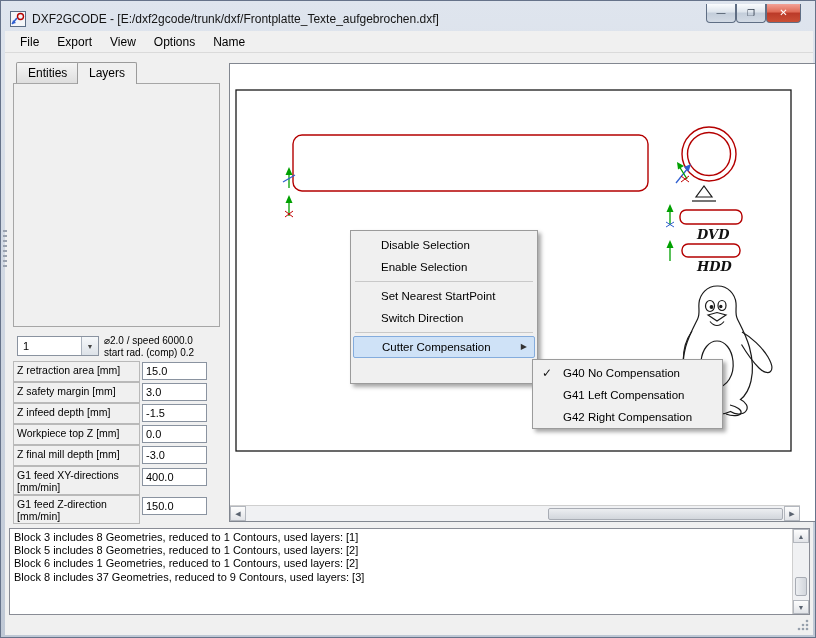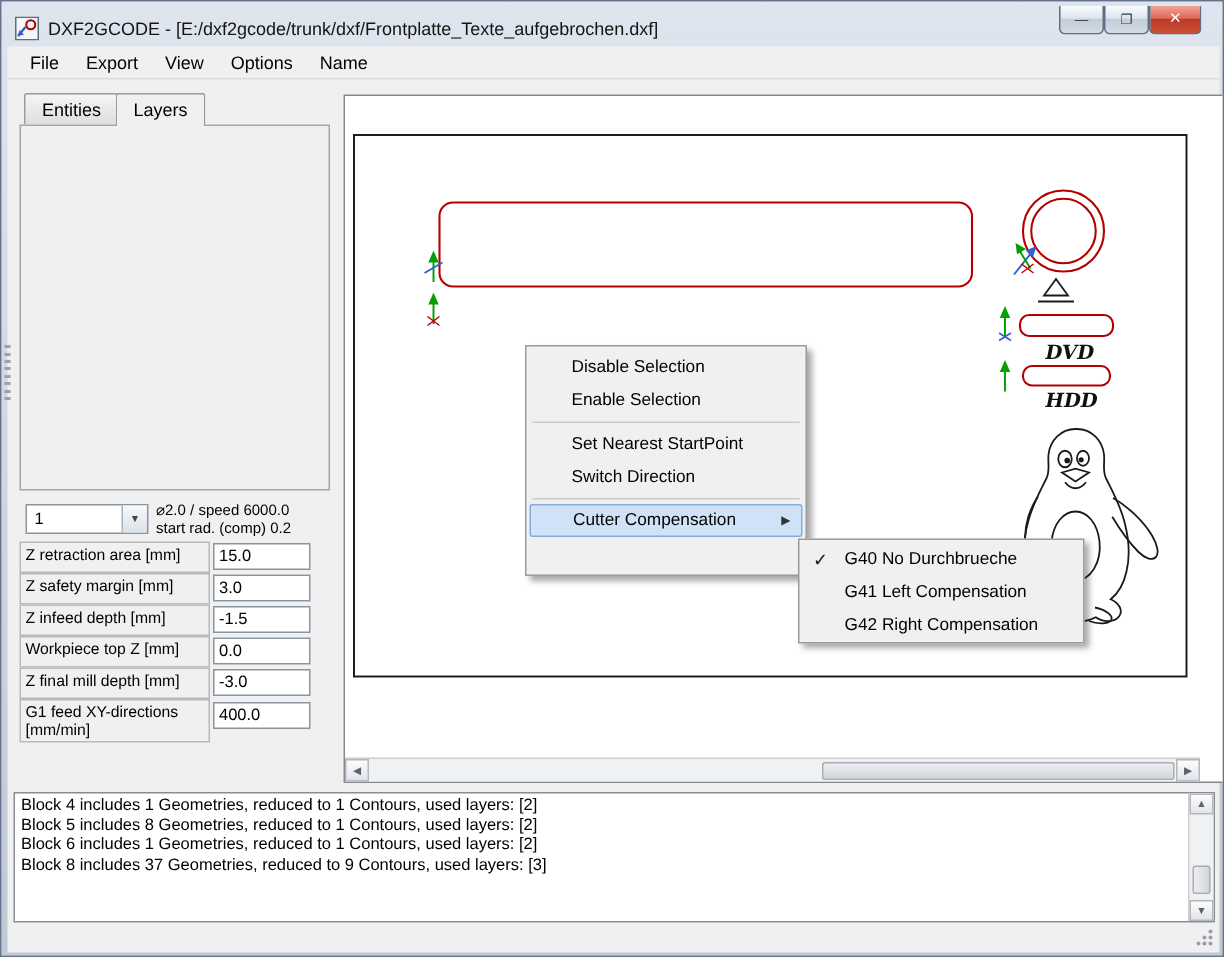--- a/index.html
+++ b/index.html
@@ -397,20 +397,24 @@
     <input class="pinput" value="0.0" style="">
   </div>
   <div class="prow" style="top:444px;height:21px">
     <div class="plabel">Z final mill depth [mm]</div>
     <input class="pinput" value="-3.0" style="">
   </div>
   <div class="prow" style="top:465px;height:29px">
     <div class="plabel">G1 feed XY-directions [mm/min]</div>
     <input class="pinput" style="top: 2px;" value="400.0">
   </div>
+  <div class="prow" style="top:494px;height:29px">
+    <div class="plabel">G1 feed Z-direction [mm/min]</div>
+    <input class="pinput" style="top: 2px;" value="150.0">
+  </div>
 
   <div class="canvas">
     <svg class="draw" width="570" height="441" viewBox="0 0 570 441">
 
       <rect x="6" y="26" width="555" height="361" fill="none" stroke="#1a1a1a" stroke-width="1.3"></rect>
 
       <rect x="63" y="71" width="355" height="56" rx="9" fill="none" stroke="#b40000" stroke-width="1.4"></rect>
 
       <g>
         <line x1="59" y1="124" x2="59" y2="107" stroke="#00a000" stroke-width="1.3"></line>
@@ -475,40 +479,40 @@
       <div class="msep"></div>
       <div class="mi hi">
         <span>Cutter Compensation</span>
         <span class="sub-arrow">▶</span>
       </div>
     </div>
 
     <div class="subm">
       <div class="smi">
         <span class="chk">✓</span>
-        <span>G40 No Durchbrueche</span>
+        <span>G40 No Compensation</span>
       </div>
       <div class="smi">
         <span>G41 Left Compensation</span>
       </div>
       <div class="smi">
         <span>G42 Right Compensation</span>
       </div>
     </div>
 
     <div class="chs sbtrack">
       <div class="sbbtn" style="left:0;top:0;width:16px;height:15px">◀</div>
       <div class="sbthumbh" style="left:318px;width:235px"></div>
       <div class="sbbtn" style="right:0;top:0;width:16px;height:15px">▶</div>
     </div>
   </div>
 
   <div class="log">
     <div class="loglines">
-      <div class="logline">Block 4 includes 1 Geometries, reduced to 1 Contours, used layers: [2]</div>
+      <div class="logline">Block 3 includes 8 Geometries, reduced to 1 Contours, used layers: [1]</div>
       <div class="logline">Block 5 includes 8 Geometries, reduced to 1 Contours, used layers: [2]</div>
       <div class="logline">Block 6 includes 1 Geometries, reduced to 1 Contours, used layers: [2]</div>
       <div class="logline">Block 8 includes 37 Geometries, reduced to 9 Contours, used layers: [3]</div>
     </div>
     <div class="lvs sbtrack">
       <div class="sbbtn" style="left:0;top:0;width:16px;height:14px">▲</div>
       <div class="sbthumbv" style="top:48px;height:19px"></div>
       <div class="sbbtn" style="left:0;bottom:0;width:16px;height:14px">▼</div>
     </div>
   </div>

